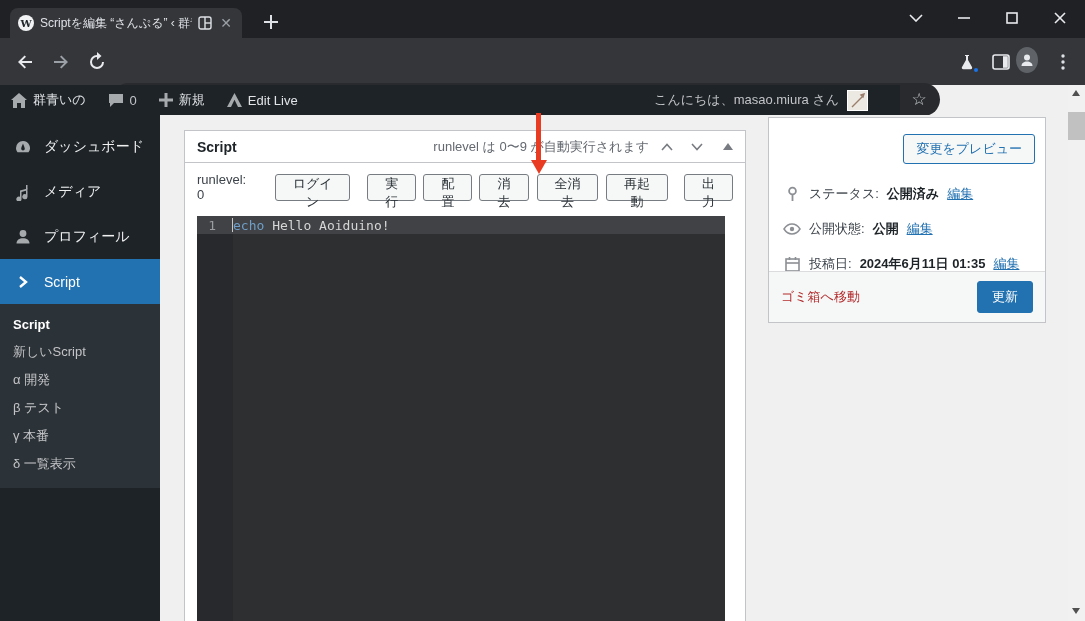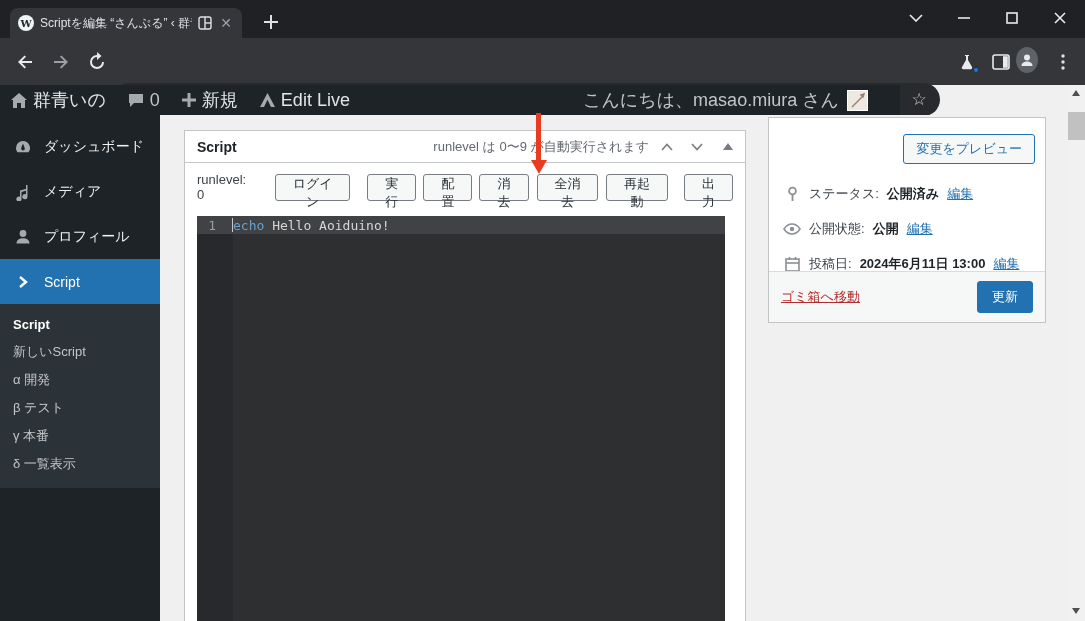--- a/index.html
+++ b/index.html
@@ -29,21 +29,21 @@
   .omni-ic { width:30px; display:flex; justify-content:center; align-items:center; cursor:pointer; color:#c7cacd; flex:none; }
   .star-glyph { font-size:17px; color:#c7cacd; }
   .beaker-wrap { position:relative; }
   .beaker-dot { position:absolute; right:-2px; bottom:-1px; width:8px; height:8px; border-radius:50%;
                 background:#1a73e8; border:2px solid #35363a; }
   .chrome-avatar { width:26px; height:26px; border-radius:50%; background:#5f6368; display:flex;
                    align-items:center; justify-content:center; }
 
   
   .adminbar { position:absolute; top:85px; left:0; width:900px; height:30px; background:#1d2327;
-              display:flex; align-items:center; color:#e2e4e7; font-size:18px; }
+              display:flex; align-items:center; color:#e2e4e7; font-size:13px; }
   .ab-item { display:flex; align-items:center; gap:6px; padding:0 11px; height:100%; cursor:pointer; white-space:nowrap; }
   .ab-item .ic { color:#a7aaad; }
   .ab-count { color:#c3c4c7; }
   .ab-right { margin-left:auto; display:flex; align-items:center; gap:8px; padding-right:32px; color:#c3c4c7; cursor:pointer; }
   .wp-avatar { width:21px; height:21px; background:#ece8e2; border:1px solid #ffffff; position:relative; overflow:hidden; }
   .wp-avatar svg { position:absolute; top:2px; left:2px; }
 
   
   .viewport { position:absolute; top:115px; left:0; width:1068px; bottom:0; }
   .sidebar { position:absolute; left:0; top:0; width:160px; height:100%; background:#1d2327; padding-top:9px; }
@@ -101,21 +101,21 @@
   .preview-row { text-align:right; padding:16px 10px 0; }
   .preview-btn { font-size:13px; font-family:"Liberation Sans",sans-serif; padding:5px 12px; background:#f6f7f7;
                  border:1px solid #2271b1; color:#2271b1; border-radius:3px; cursor:pointer; }
   .misc-rows { margin-top:12px; }
   .misc-row { height:35px; display:flex; align-items:center; gap:8px; padding:0 14px; font-size:13px; color:#3c434a; }
   .misc-row .ic { color:#8c8f94; width:18px; display:flex; justify-content:center; flex:none; }
   .misc-val { font-weight:bold; color:#1d2327; }
   .edit-link { color:#2271b1; text-decoration:underline; cursor:pointer; }
   .publish-footer { position:absolute; left:0; right:0; bottom:0; height:51px; background:#f6f7f7;
                     border-top:1px solid #dcdcde; display:flex; align-items:center; padding:0 12px; }
-  .trash-link { font-size:13px; color:#b32d2e; text-decoration:underline; cursor:pointer; }
+  .trash-link { font-size:13px; color:#b32d2e; cursor:pointer; }
   .update-btn { margin-left:auto; font-size:13px; font-family:"Liberation Sans",sans-serif; padding:6px 14px;
                 background:#2271b1; border:1px solid #2271b1; color:#fff; border-radius:3px; cursor:pointer; }
 
   
   .red-arrow { position:absolute; left:531px; top:113px; width:16px; height:61px; z-index:60; pointer-events:none; }
   .red-arrow .shaft { position:absolute; left:5px; top:0; width:5px; height:48px; background:#e93b22; }
   .red-arrow .head { position:absolute; left:0; top:47px; width:0; height:0;
                      border-left:8px solid transparent; border-right:8px solid transparent;
                      border-top:14px solid #e93b22; }
 
@@ -420,21 +420,21 @@
         <div class="misc-row">
           <span class="ic">
             <svg width="15" height="16" viewBox="0 0 15 16">
                 <rect x="1" y="3" width="13" height="12" fill="none" stroke="#8c8f94" stroke-width="1.6"></rect>
                 <line x1="1" y1="7" x2="14" y2="7" stroke="#8c8f94" stroke-width="1.6"></line>
                 <line x1="4.5" y1="1" x2="4.5" y2="4" stroke="#8c8f94" stroke-width="1.6"></line>
                 <line x1="10.5" y1="1" x2="10.5" y2="4" stroke="#8c8f94" stroke-width="1.6"></line>
               </svg>
           </span>
           <span>投稿日:</span>
-          <span class="misc-val">2024年6月11日 13:00</span>
+          <span class="misc-val">2024年6月11日 01:35</span>
           <span class="edit-link">編集</span>
         </div>
       </div>
       <div class="publish-footer">
         <span class="trash-link">ゴミ箱へ移動</span>
         <button class="update-btn">更新</button>
       </div>
     </div>
 
   </div>

